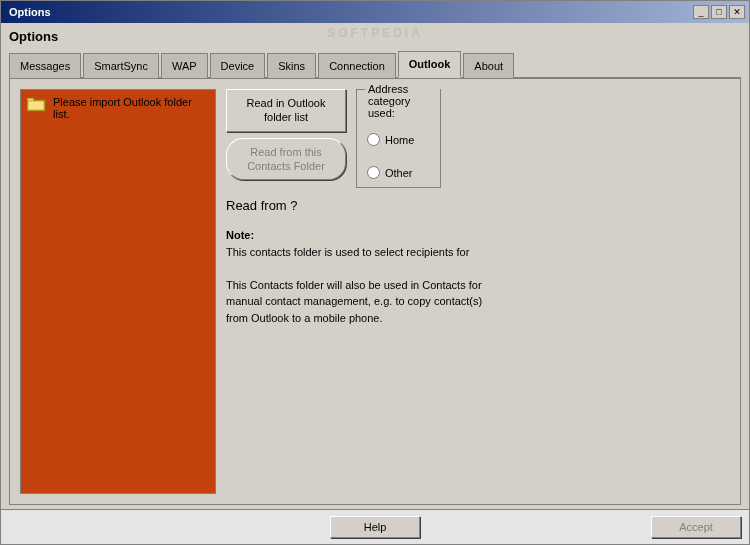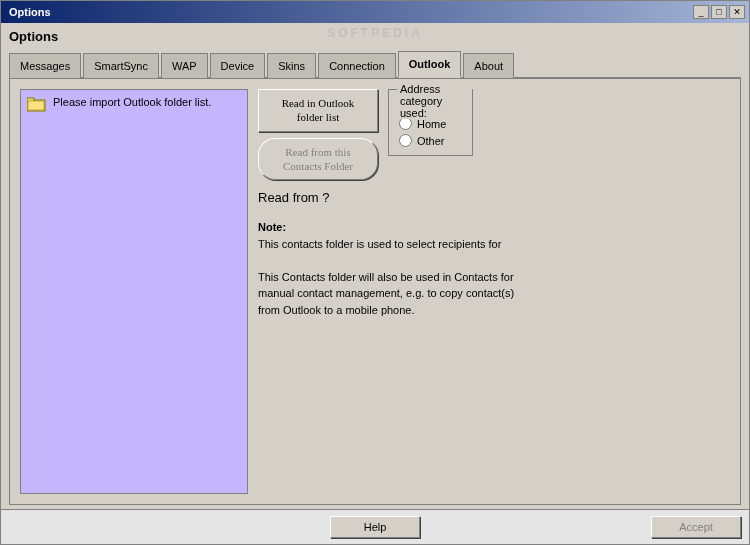--- a/index.html
+++ b/index.html
@@ -107,24 +107,24 @@
       padding: 10px;
       display: flex;
       flex-direction: column;
     }
     .tab-main {
       display: flex;
       flex: 1;
       gap: 10px;
     }
     .left-panel {
-      width: 228px;
+      width: 196px;
       flex-shrink: 0;
       border: 1px solid #808080;
-      background: #c4b5fd;
+      background: #c2410c;
       display: flex;
       align-items: flex-start;
       padding: 6px;
       min-height: 280px;
     }
     .folder-icon {
       width: 20px;
       height: 16px;
       margin-right: 6px;
       flex-shrink: 0;
@@ -154,21 +154,20 @@
       padding: 6px 4px;
       background: #d4d0c8;
       border: 1px solid #808080;
       border-top: 1px solid #ffffff;
       border-left: 1px solid #ffffff;
       box-shadow: 1px 1px 0 #404040;
       cursor: pointer;
       font-size: 11px;
       text-align: center;
       line-height: 1.3;
-      font-family: Liberation Serif, serif;
     }
     .btn.disabled {
       color: #808080;
       cursor: default;
       border-radius: 17px;
     }
     .address-group {
       border: 1px solid #808080;
       padding: 6px 10px 8px 10px;
       position: relative;
@@ -178,21 +177,21 @@
       position: absolute;
       top: -7px;
       left: 8px;
       background: #d4d0c8;
       padding: 0 3px;
       font-size: 11px;
     }
     .radio-group {
       display: flex;
       flex-direction: column;
-      gap: 4px;
+      gap: 20px;
       margin-top: 4px;
     }
     .radio-item {
       display: flex;
       align-items: center;
       gap: 5px;
       font-size: 11px;
       cursor: pointer;
     }
     .radio-item input[type="radio"] {

